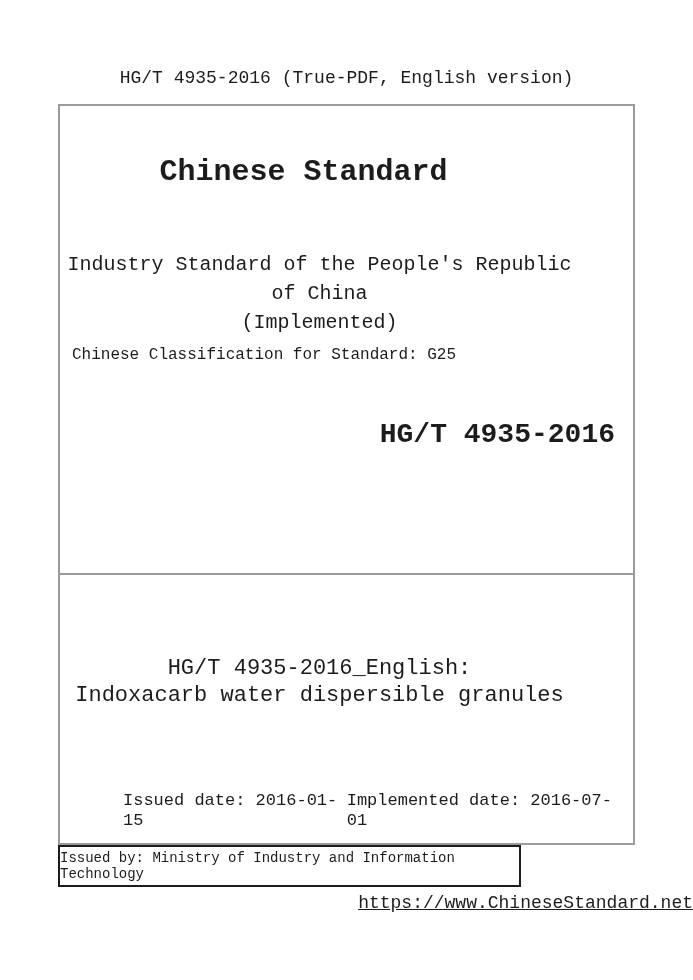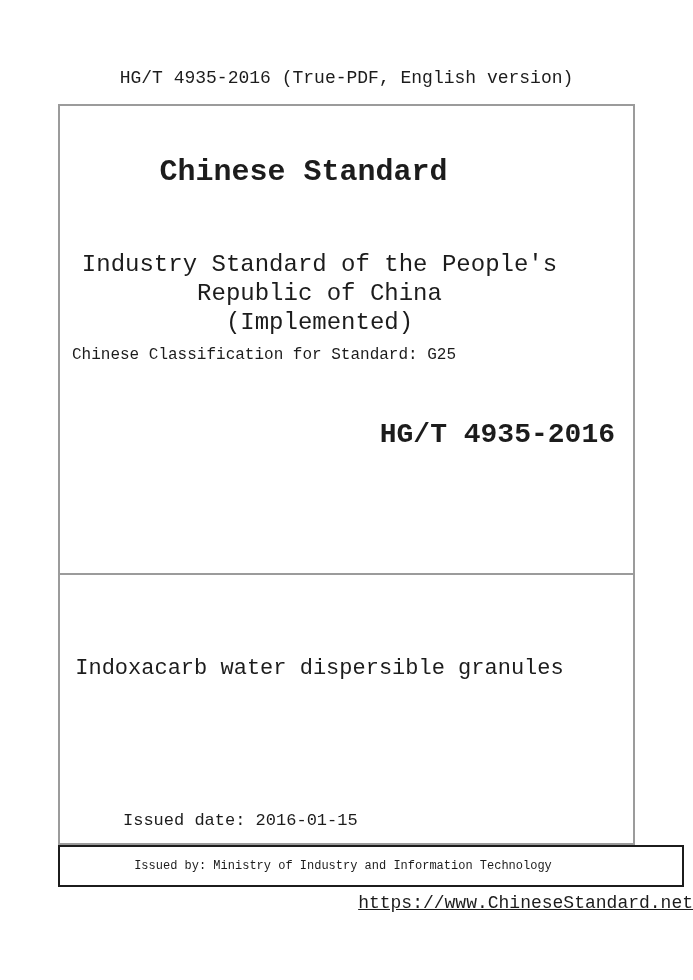--- a/index.html
+++ b/index.html
@@ -54,21 +54,21 @@
     line-height: 1;
     letter-spacing: 0px;
   }
   .subtitle {
     position: absolute;
     top: 144px;
     left: 0;
     right: 0;
     padding-right: 54px;
     text-align: center;
-    font-size: 24px;
+    font-size: 20px;
     line-height: 29px;
   }
   .classification {
     position: absolute;
     top: 240px;
     left: 12px;
     font-size: 16px;
   }
   .std-number {
     position: absolute;
@@ -104,29 +104,29 @@
     display: flex;
     justify-content: flex-start;
     font-size: 17px;
     line-height: 20px;
     margin-left: 47px;
   }
   .issued-box {
     position: absolute;
     top: 845px;
     left: 58px;
-    width: 626px;
+    width: 463px;
     height: 42px;
     border: 2px solid #1c1c1c;
     box-sizing: border-box;
     display: flex;
     align-items: center;
     justify-content: center;
     padding-right: 56px;
-    font-size: 12px;
+    font-size: 14px;
   }
   .footer-url {
     position: absolute;
     top: 893px;
     left: 0;
     width: 100%;
     text-align: right;
     font-size: 18px;
   }
   .footer-url a {
@@ -151,25 +151,27 @@
       <div>(Implemented)</div>
     </div>
 
     <div class="classification">Chinese Classification for Standard: G25</div>
 
     <div class="std-number">HG/T 4935-2016</div>
 
     <div class="divider"></div>
 
     <div class="english-title">
+      <div>HG/T 4935-2016_English:</div>
       <div>Indoxacarb water dispersible granules</div>
     </div>
 
     <div class="dates-row">
       <span>Issued date: 2016-01-15</span>
+      <span>Implemented date: 2016-07-01</span>
     </div>
 
   </div>
 
   <div class="issued-box">
     <span>Issued by: Ministry of Industry and Information Technology</span>
   </div>
 
   <div class="footer-url">
     <a href="#">https://www.ChineseStandard.net</a>

